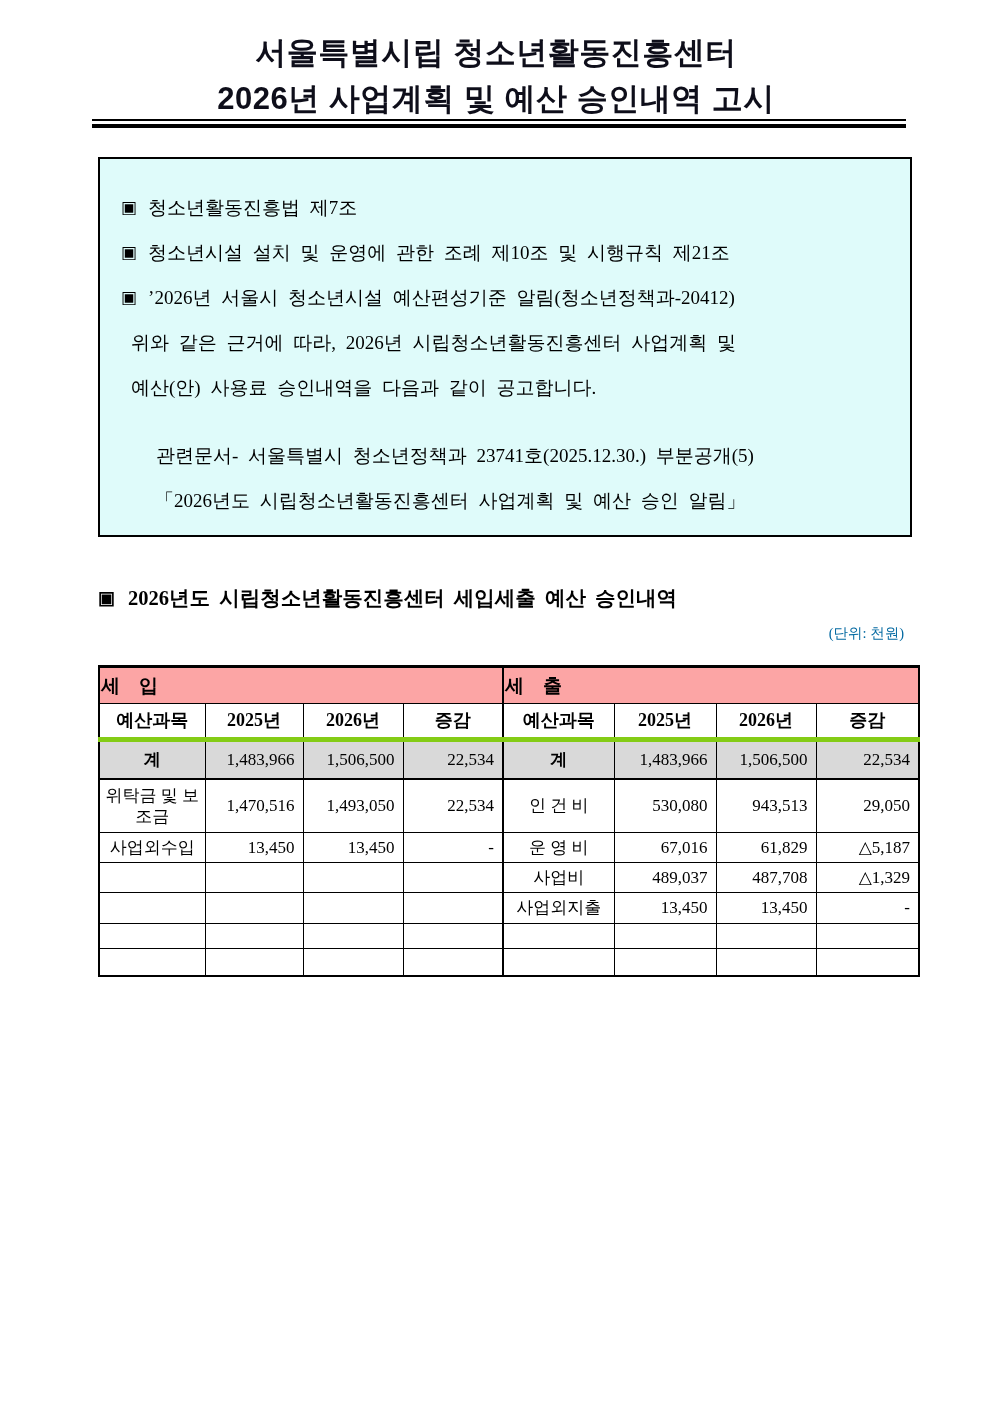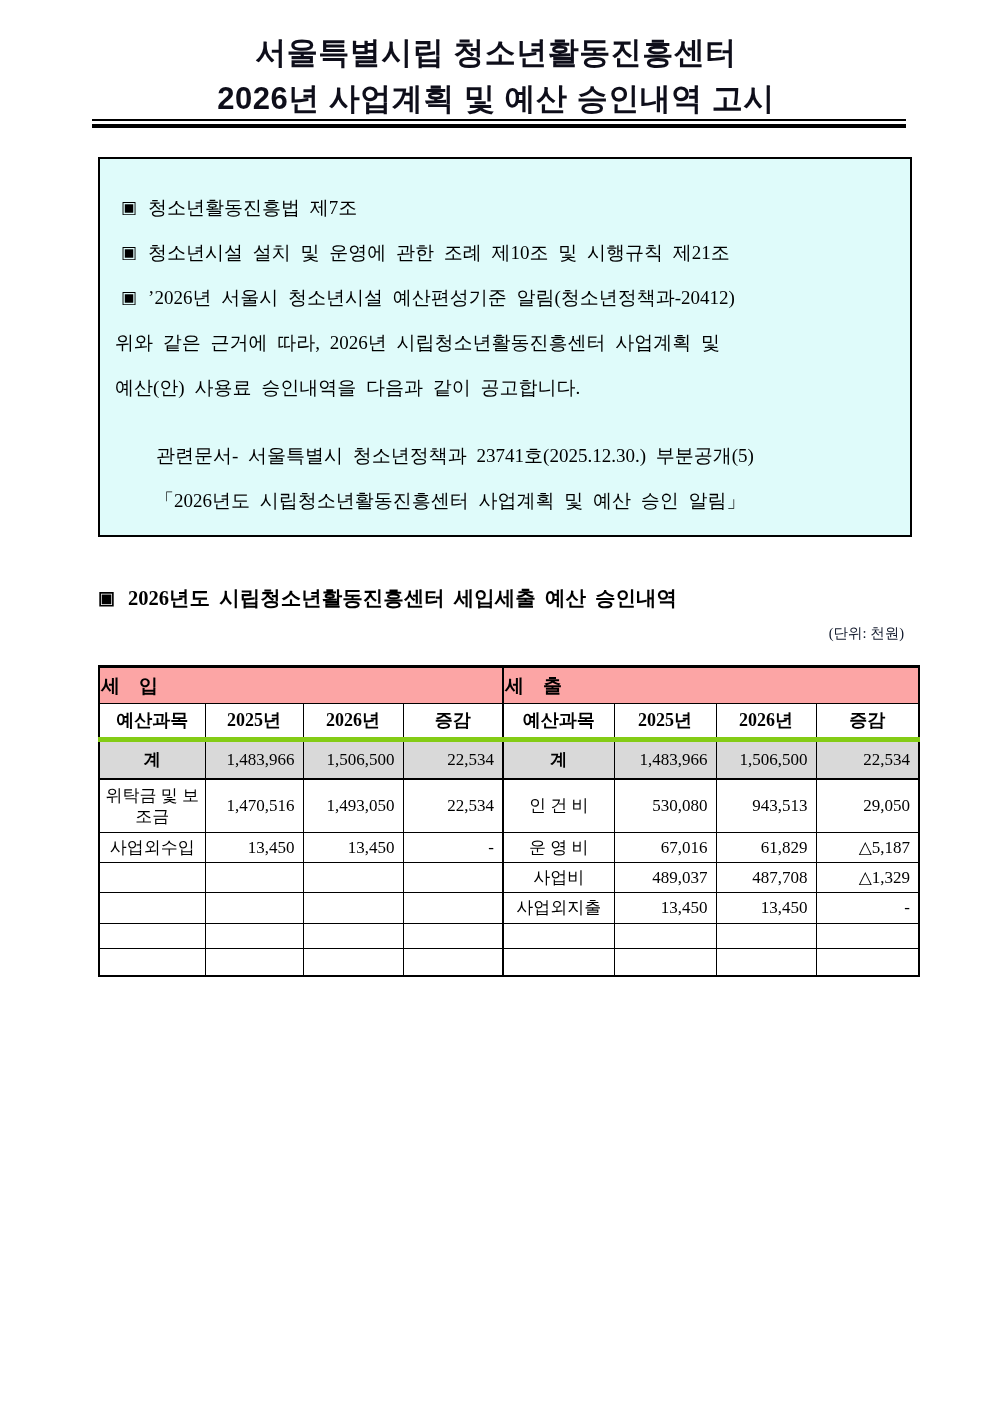--- a/index.html
+++ b/index.html
@@ -19,31 +19,31 @@
   }
   
   .notice-box{
     position:absolute;left:98px;top:157px;width:814px;height:380px;
     box-sizing:border-box;background:#dffbfa;border:2px solid #000;
     padding-top:26px;font-size:19px;word-spacing:5px;
   }
   .box-line{height:45px;display:flex;align-items:center;}
   .box-line .bullet{margin-right:11px;font-size:17px;word-spacing:0;}
   .ind1{padding-left:21px;}
-  .ind2{padding-left:15px;}
+  .ind2{padding-left:31px;}
   .ind3{padding-left:56px;}
   .ind4{padding-left:55px;}
   .box-spacer{height:23px;}
   
   .section-heading{
     position:absolute;left:98px;top:584px;font-size:20.5px;font-weight:bold;
     word-spacing:4px;display:flex;align-items:center;
   }
   .section-heading .bullet{margin-right:13px;font-size:18px;word-spacing:0;}
-  .unit-note{position:absolute;right:88px;top:624px;font-size:14.5px;color:#0f172a;}
+  .unit-note{position:absolute;right:88px;top:624px;font-size:14.5px;color:#0369a1;}
   
   .budget-table{
     position:absolute;left:98px;top:665px;width:820px;
     border-collapse:collapse;table-layout:fixed;
     border:2px solid #000;border-top:3px solid #000;
     font-size:17px;
   }
   .budget-table td{
     border:1px solid #000;overflow:hidden;box-sizing:border-box;
     line-height:1.25;

